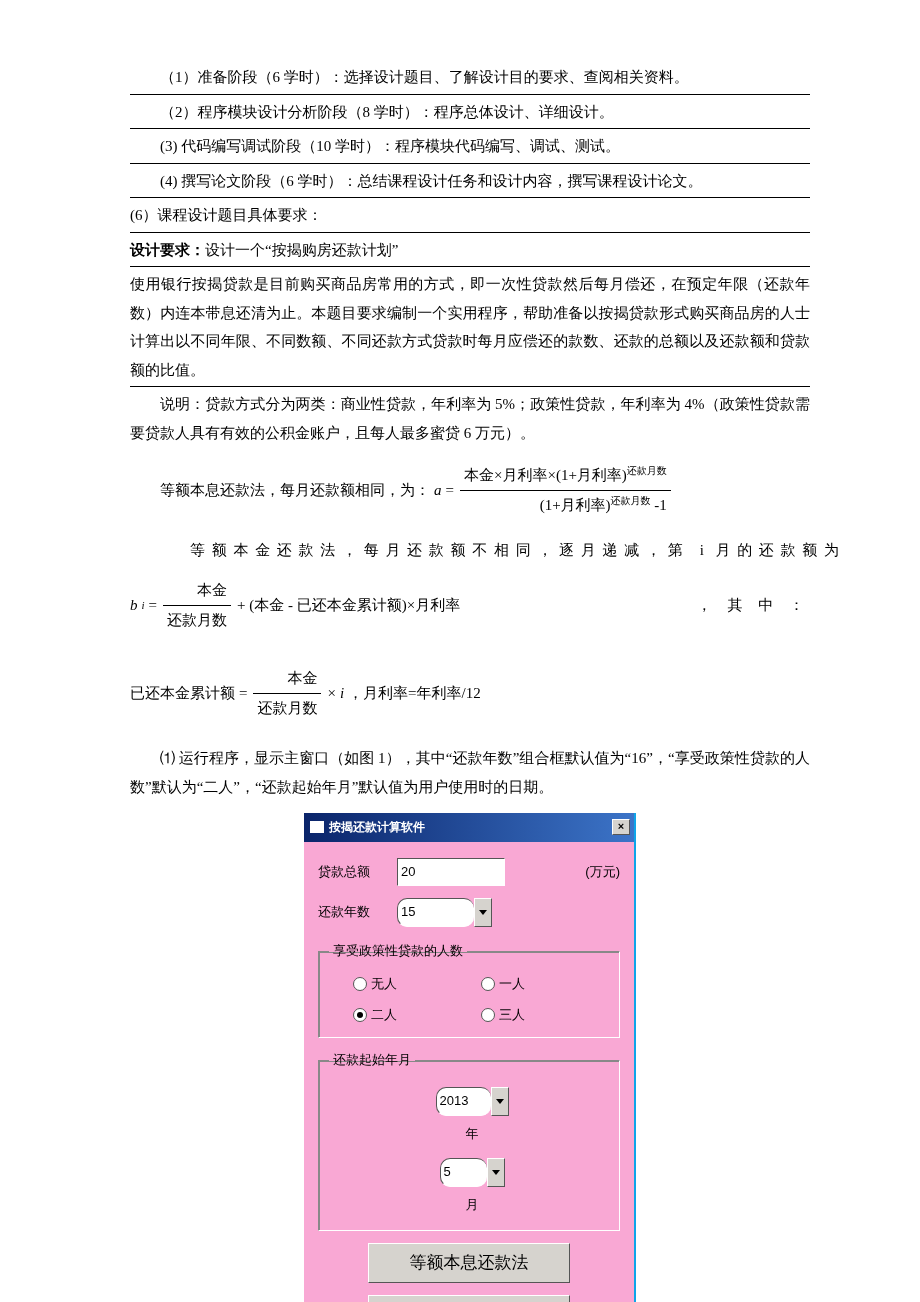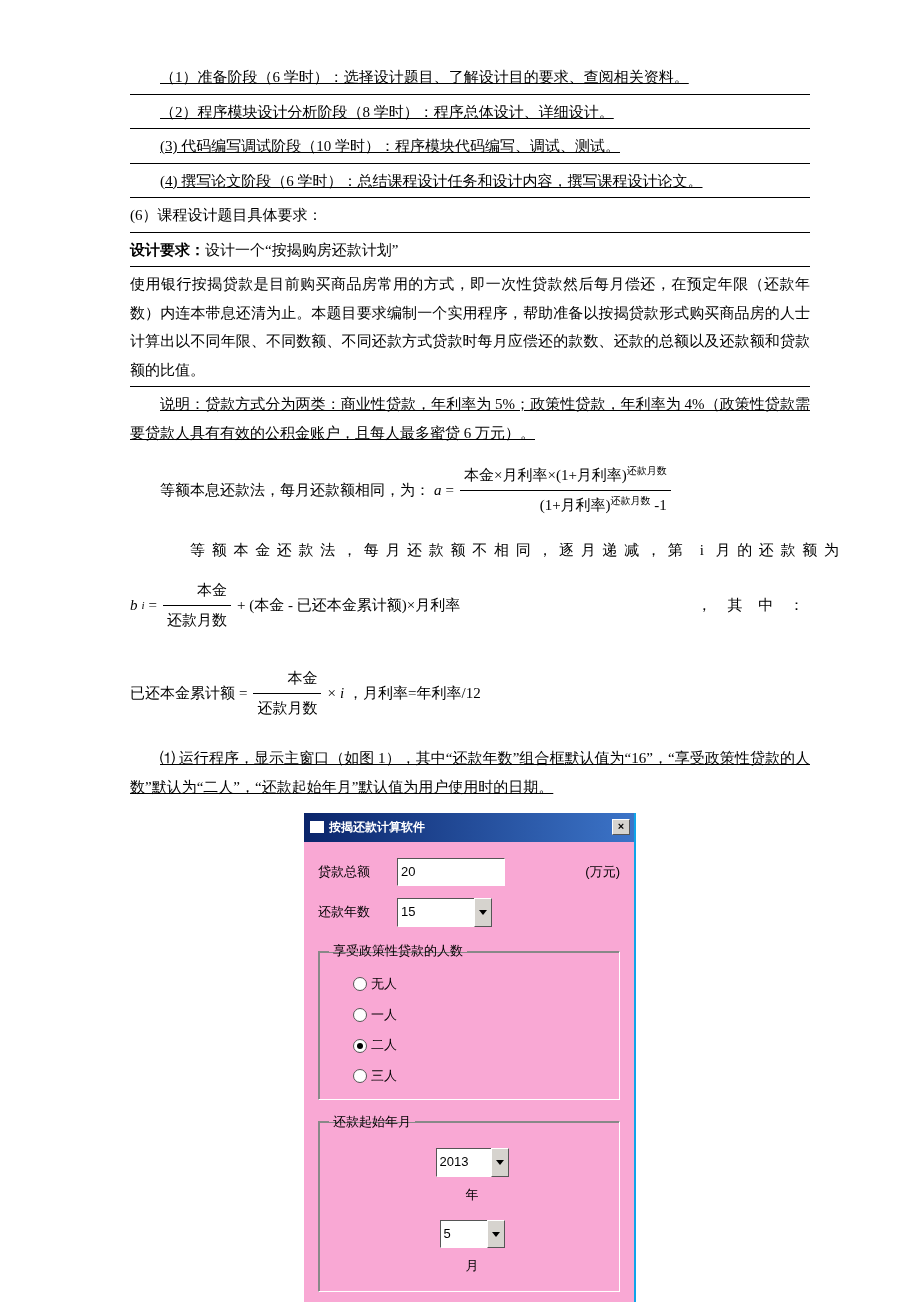--- a/index.html
+++ b/index.html
@@ -8,21 +8,21 @@
     line-height: 1.9;
     margin: 0;
     padding: 60px 110px 60px 130px;
     background: #fff;
     color: #000;
   }
   .row {
     border-bottom: 1px solid #000;
     padding: 3px 0 2px 0;
   }
-  .indent { text-indent: 2em; text-decoration: underline; }
+  .indent { text-indent: 2em; }
   .bold { font-weight: bold; }
   .section-title {
     border-bottom: 1px solid #000;
     padding: 3px 0 2px 0;
     font-weight: normal;
   }
   .desc {
     padding: 3px 0 2px 0;
     text-align: justify;
   }
@@ -103,21 +103,21 @@
     border-right-color: #fff; border-bottom-color: #fff;
     padding: 1px 3px;
     font-size: 13px;
     display: inline-block;
   }
   .combo {
     position: relative;
     display: inline-flex;
     align-items: stretch;
   }
-  .combo .txtinput { border-right: none; }
+  .combo .txtinput { border-right: none; border-radius: 10px; }
   .combobtn {
     width: 16px;
     background: #d6d3ce;
     border: 1px solid #fff;
     border-right-color: #555; border-bottom-color: #555;
     display: flex;
     align-items: center;
     justify-content: center;
   }
   .arrowdown {
@@ -129,21 +129,21 @@
   fieldset {
     border: 1px solid #fff;
     box-shadow: inset 1px 1px 0 #888, 1px 1px 0 #888 inset;
     border-top-color: #888; border-left-color: #888;
     padding: 8px 10px 10px 10px;
     margin: 6px 0 10px 0;
   }
   fieldset legend { padding: 0 4px; font-size: 13px; }
   .radio-grid {
     display: grid;
-    grid-template-columns: 1fr;
+    grid-template-columns: 1fr 1fr;
     row-gap: 6px;
     padding-left: 24px;
   }
   .radio-item { display: flex; align-items: center; gap: 4px; }
   .radio {
     width: 12px; height: 12px;
     border-radius: 50%;
     border: 1px solid #555;
     background: #fff;
     display: inline-flex;

